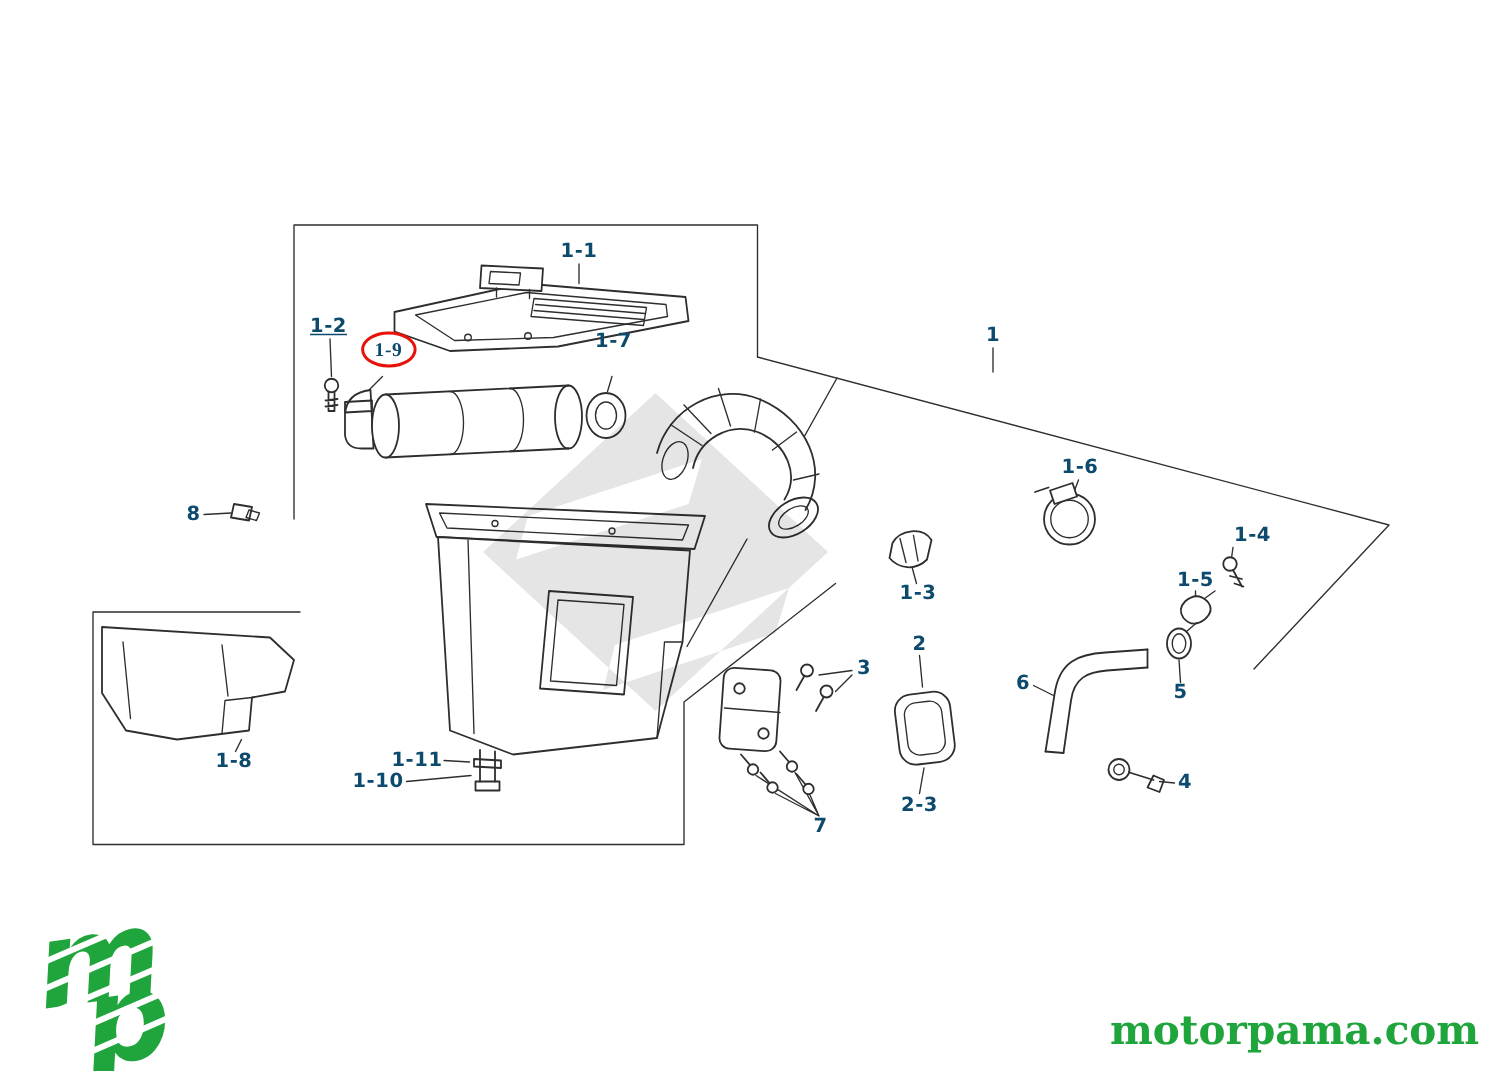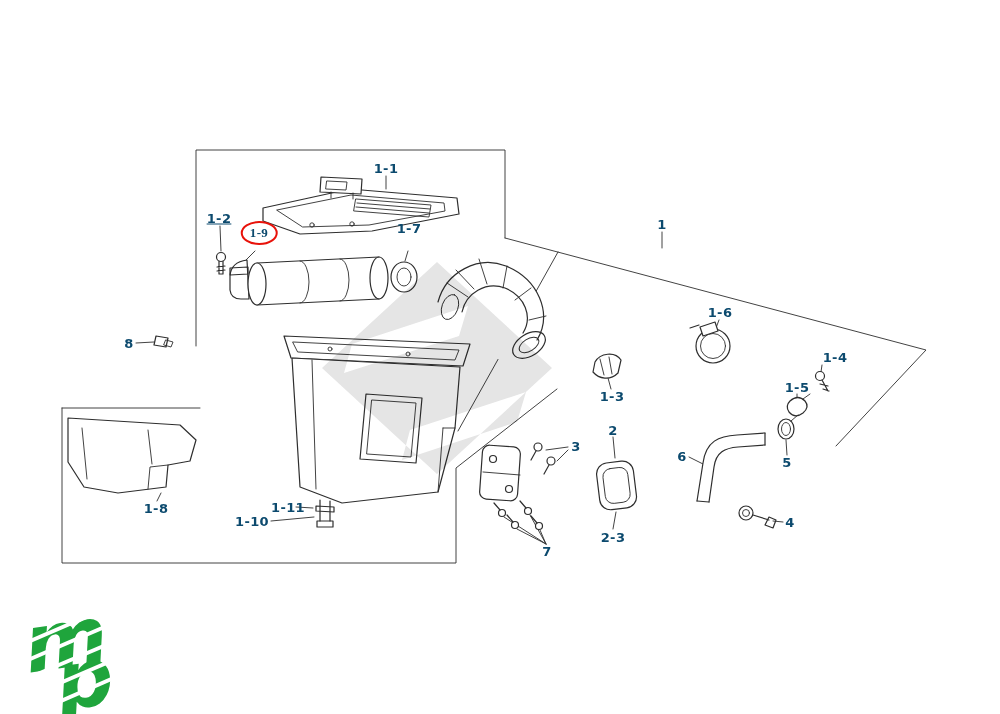--- a/index.html
+++ b/index.html
@@ -222,20 +222,21 @@
       <div class="part-label" style="left: 129px; top: 343px;">8</div>
       <div class="part-label" style="left: 720px; top: 312px;">1-6</div>
       <div class="part-label" style="left: 835px; top: 357px;">1-4</div>
       <div class="part-label" style="left: 797px; top: 387px;">1-5</div>
       <div class="part-label" style="left: 612px; top: 396px;">1-3</div>
       <div class="part-label" style="left: 613px; top: 430px;">2</div>
       <div class="part-label" style="left: 576px; top: 446px;">3</div>
       <div class="part-label" style="left: 682px; top: 456px;">6</div>
       <div class="part-label" style="left: 787px; top: 462px;">5</div>
       <div class="part-label" style="left: 156px; top: 508px;">1-8</div>
-      <div class="part-label" style="left: 288px; top: 507px;">1-11</div>
+      <div class="part-label" style="left: 278px; top: 507px;">1-11</div>
       <div class="part-label" style="left: 252px; top: 521px;">1-10</div>
       <div class="part-label" style="left: 790px; top: 522px;">4</div>
       <div class="part-label" style="left: 613px; top: 537px;">2-3</div>
       <div class="part-label" style="left: 547px; top: 551px;">7</div>
     </div>
 
+  <div class="brand-text">motorpama.com</div>
 </div>
 
 </body></html>

